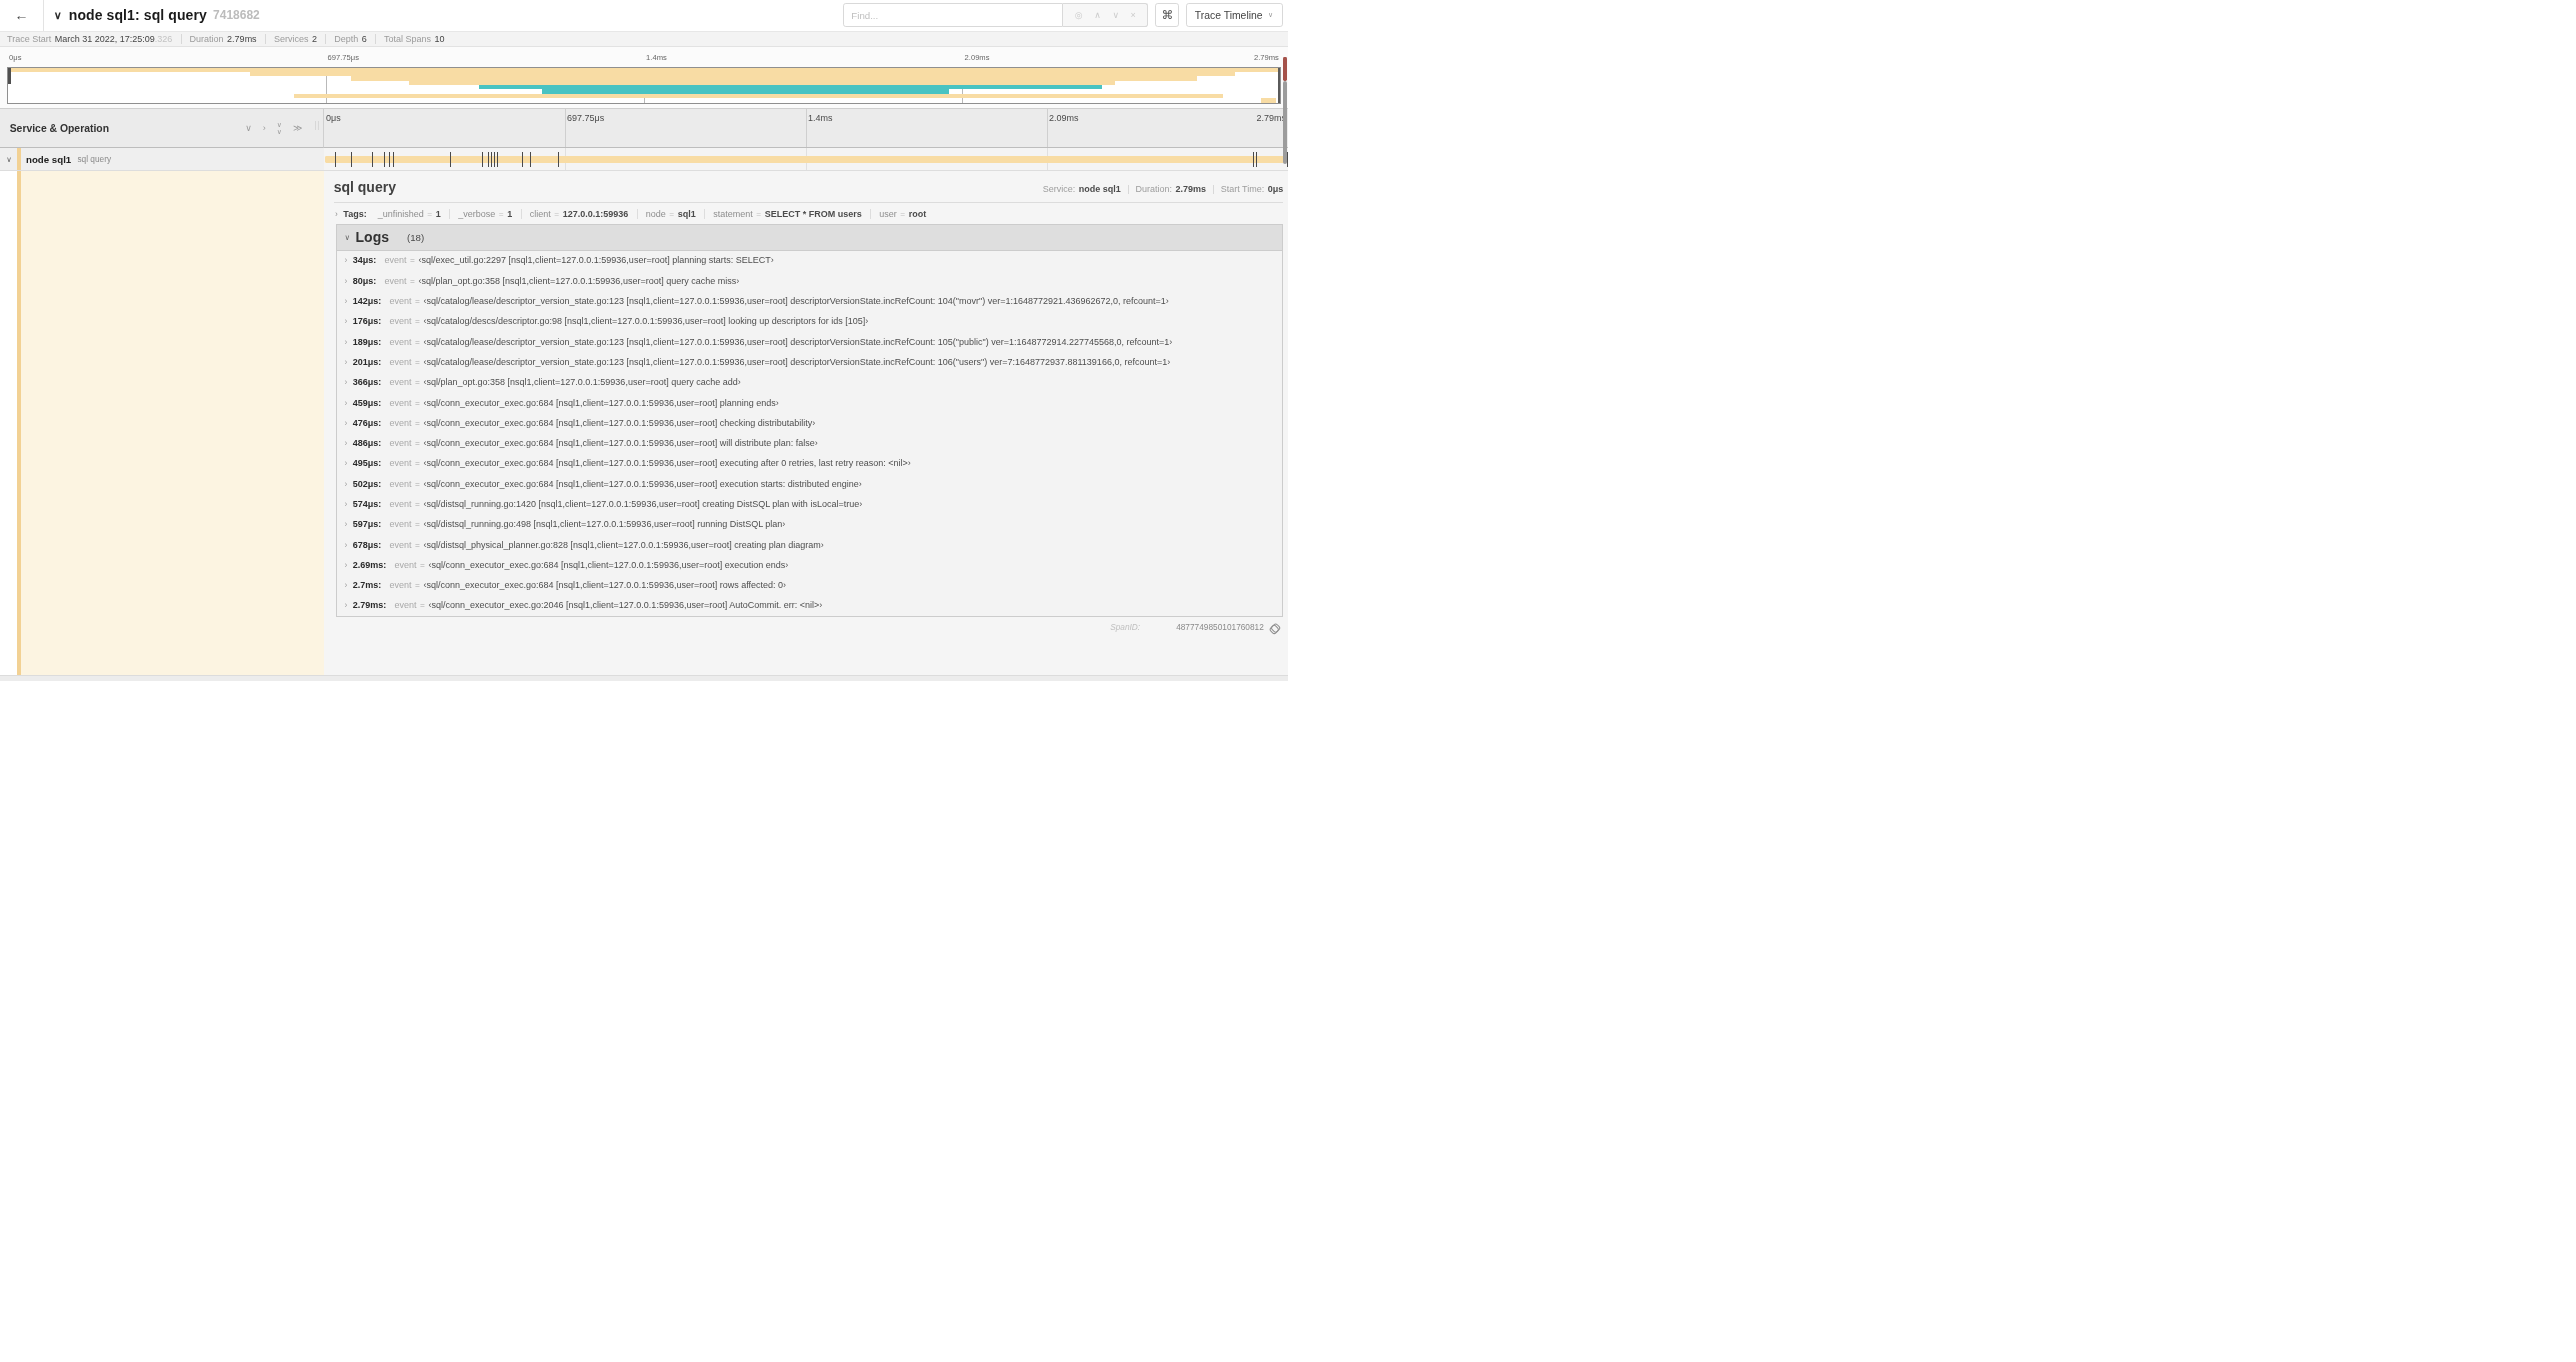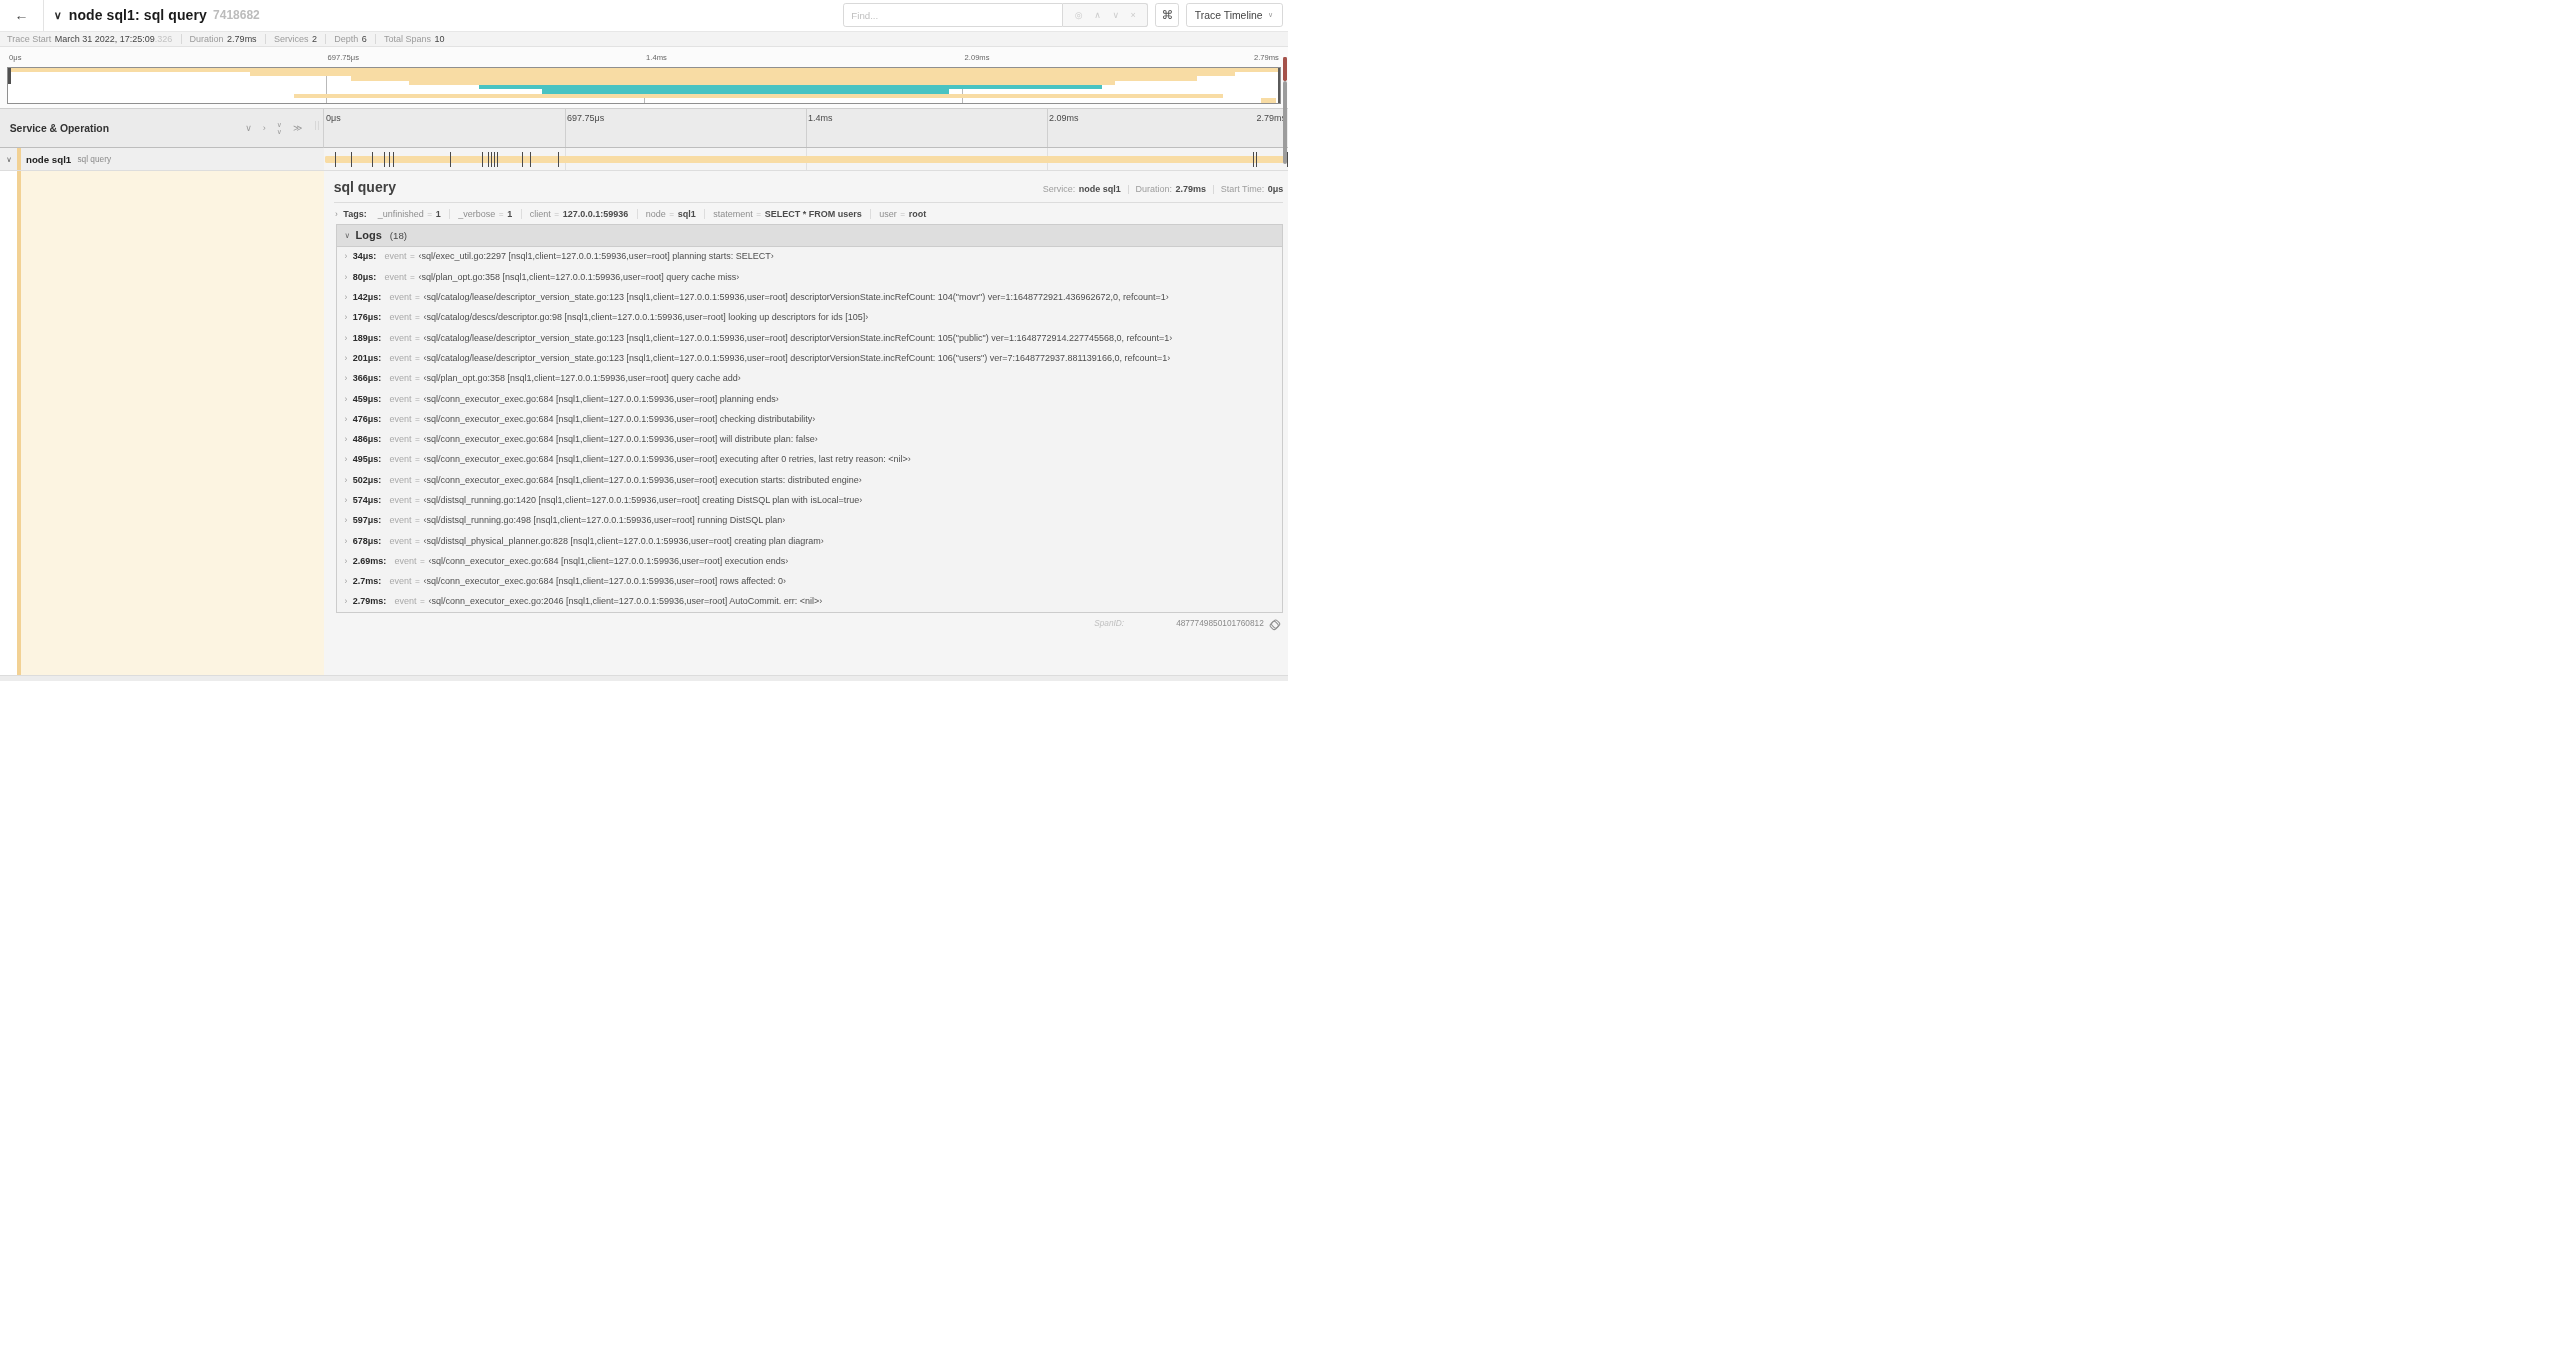--- a/index.html
+++ b/index.html
@@ -96,32 +96,32 @@
   .tag-item { display:flex; align-items:center; padding:0 8.3px; border-right:0.7px solid #ddd; white-space:nowrap; }
   .tag-item:last-child { border-right:none;align-items:center; }
   .tag-key { color:#8e8e8e; }
   .tag-eq { color:#c0c0c0; margin:0 3.5px; font-size:8.3px; }
   .tag-value { color:#4c4c4c; font-weight:bold; }
 
   .logs-box { border:0.7px solid #ccc; margin-left:2.8px; background:#f3f3f3; }
   .logs-header { background:#dedede; border-bottom:0.7px solid #ccc; padding:4.2px 7px; display:flex;
     align-items:center; cursor:pointer; }
   .logs-chev { color:#666; font-size:7.6px; margin-right:5.5px; }
-  .logs-title { font-size:11px; font-weight:bold; color:#333; margin-right:8px; }
+  .logs-title { font-size:14px; font-weight:bold; color:#333; margin-right:18px; }
   .logs-count { font-size:9.7px; color:#4a4a4a; }
   .log-row { display:flex; align-items:baseline; padding:4.8px 0 5.5px 7px; cursor:pointer; }
   .row-chev { color:#9a9a9a; font-size:8.3px; margin-right:5.5px; flex:0 0 auto; }
   .log-time { font-size:9px; font-weight:bold; color:#2b2b2b; margin-right:8.3px; flex:0 0 auto; }
   .log-field { font-size:9px; color:#a9a9a9; }
   .log-eq { font-size:8.3px; color:#a9a9a9; margin:0 3.5px; }
   .log-value { font-size:9px; color:#4e4e4e; white-space:nowrap; overflow:hidden; text-overflow:ellipsis; }
   .logs-footnote { font-size:7.6px; color:#9a9a9a; padding:6.2px 7px 7px 7px; }
 
   .spanid-row { display:flex; justify-content:flex-end; align-items:center; padding:5.5px 4.2px 0 0; font-size:8.3px; }
-  .spanid-label { color:#c0c0c0; margin-right:20px;font-style:italic; }
+  .spanid-label { color:#c0c0c0; margin-right:4px;font-style:italic; }
   .spanid-value { color:#8a8a8a; margin-right:4.8px;margin-left:32px; }
   .link-icon { position:relative; width:10.4px; height:5.5px; display:inline-block; transform:rotate(-45deg); cursor:pointer; }
   .link-icon::before, .link-icon::after { content:''; position:absolute; top:0; width:6.2px; height:5.5px;
     border:1px solid #8f8f8f; border-radius:2.8px; }
   .link-icon::before { left:0; } .link-icon::after { right:0; }
 
   .bottom-strip { height:6.2px; background:#ececec; border-top:0.7px solid #dcdcdc; flex:0 0 auto; }
 
   
   .scroll-marker { position:absolute; right:1.4px; top:57px; width:3.5px; height:23.5px; background:#a5524a; border-radius:1.4px; z-index:9; }

